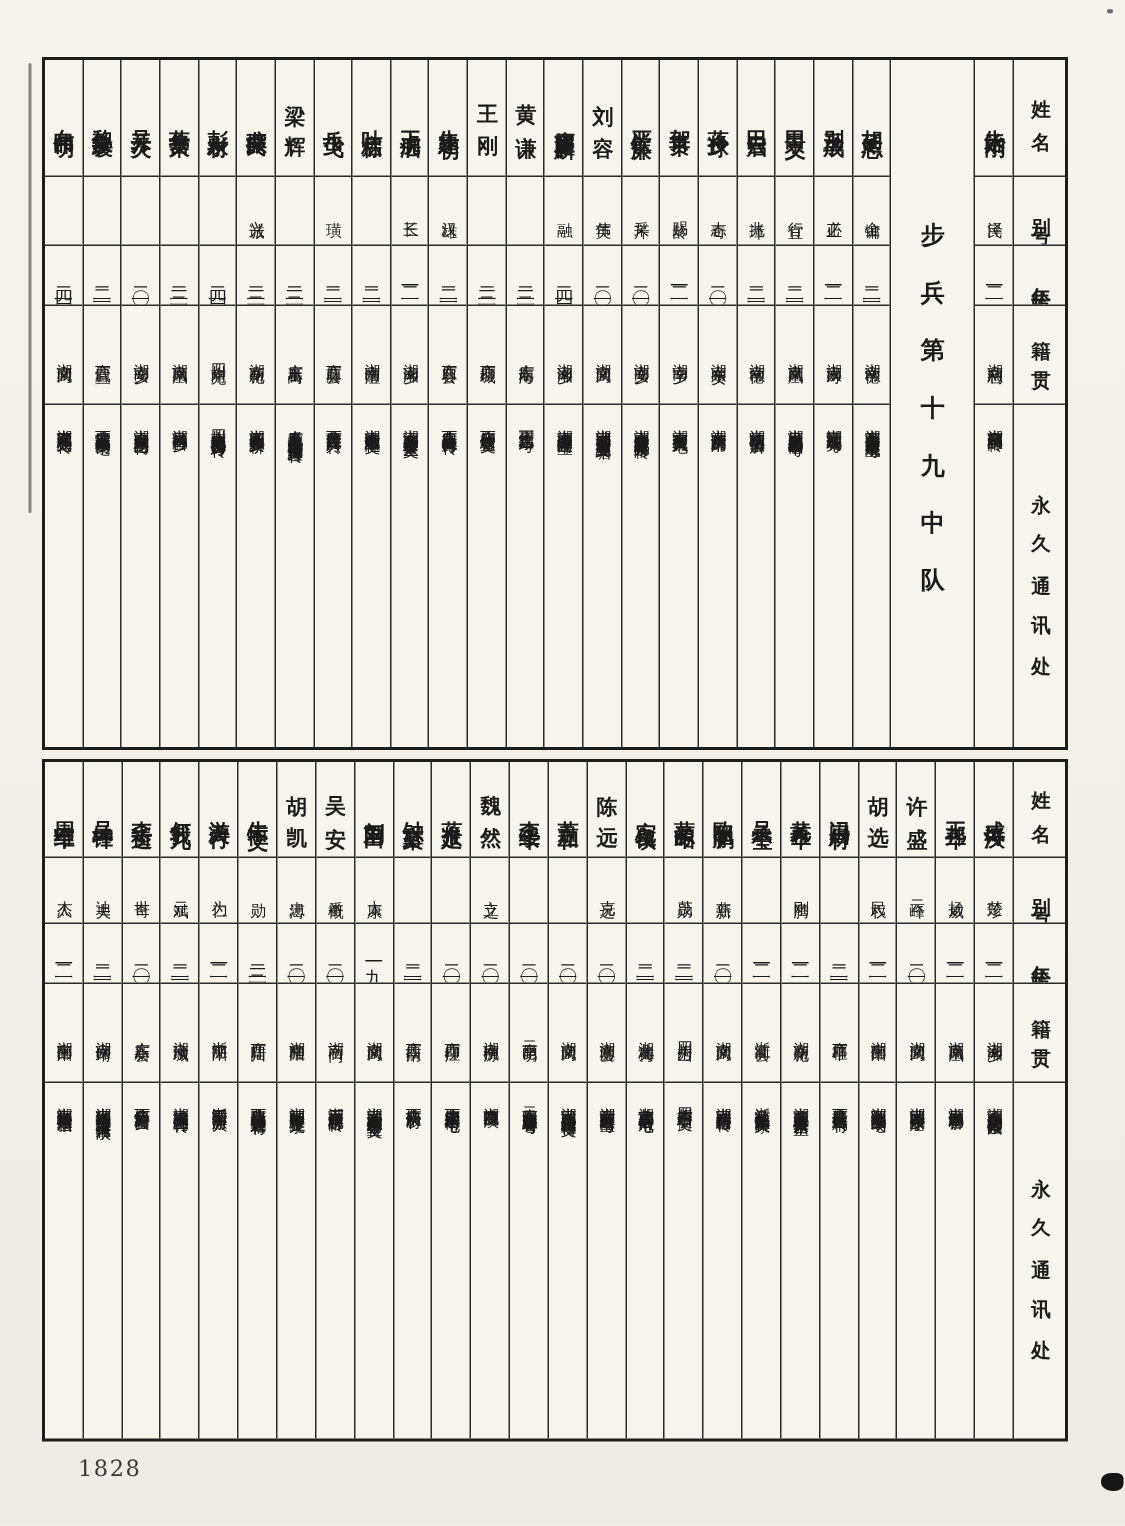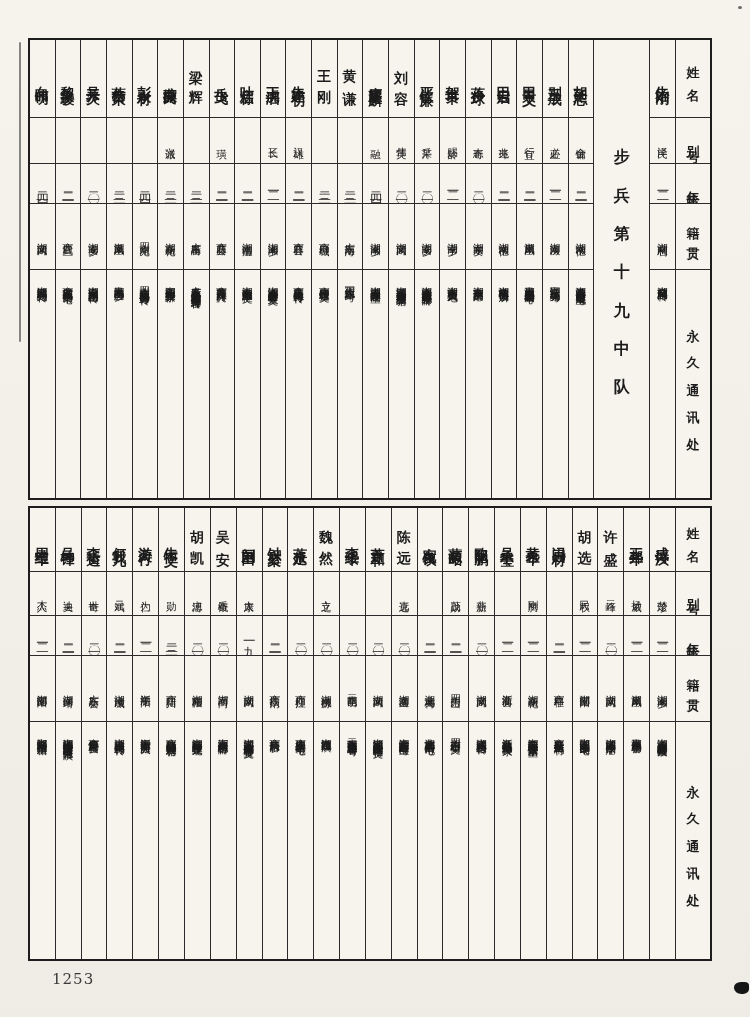--- a/index.html
+++ b/index.html
@@ -945,17 +945,17 @@
           <span>二一</span>
         </div>
         <div class="cell native">
           <span>湖南邵阳</span>
         </div>
         <div class="cell addr">
           <span>湖南邵阳杨家滩马溪信箱</span>
         </div>
       </div>
     </div>
-  <div class="page-number">1253</div>
+  <div class="page-number">1828</div>
   <div class="artifact-left-line"></div>
   <div class="artifact-blob"></div>
   <div class="artifact-speck"></div>
 </div>
 
 </body></html>

